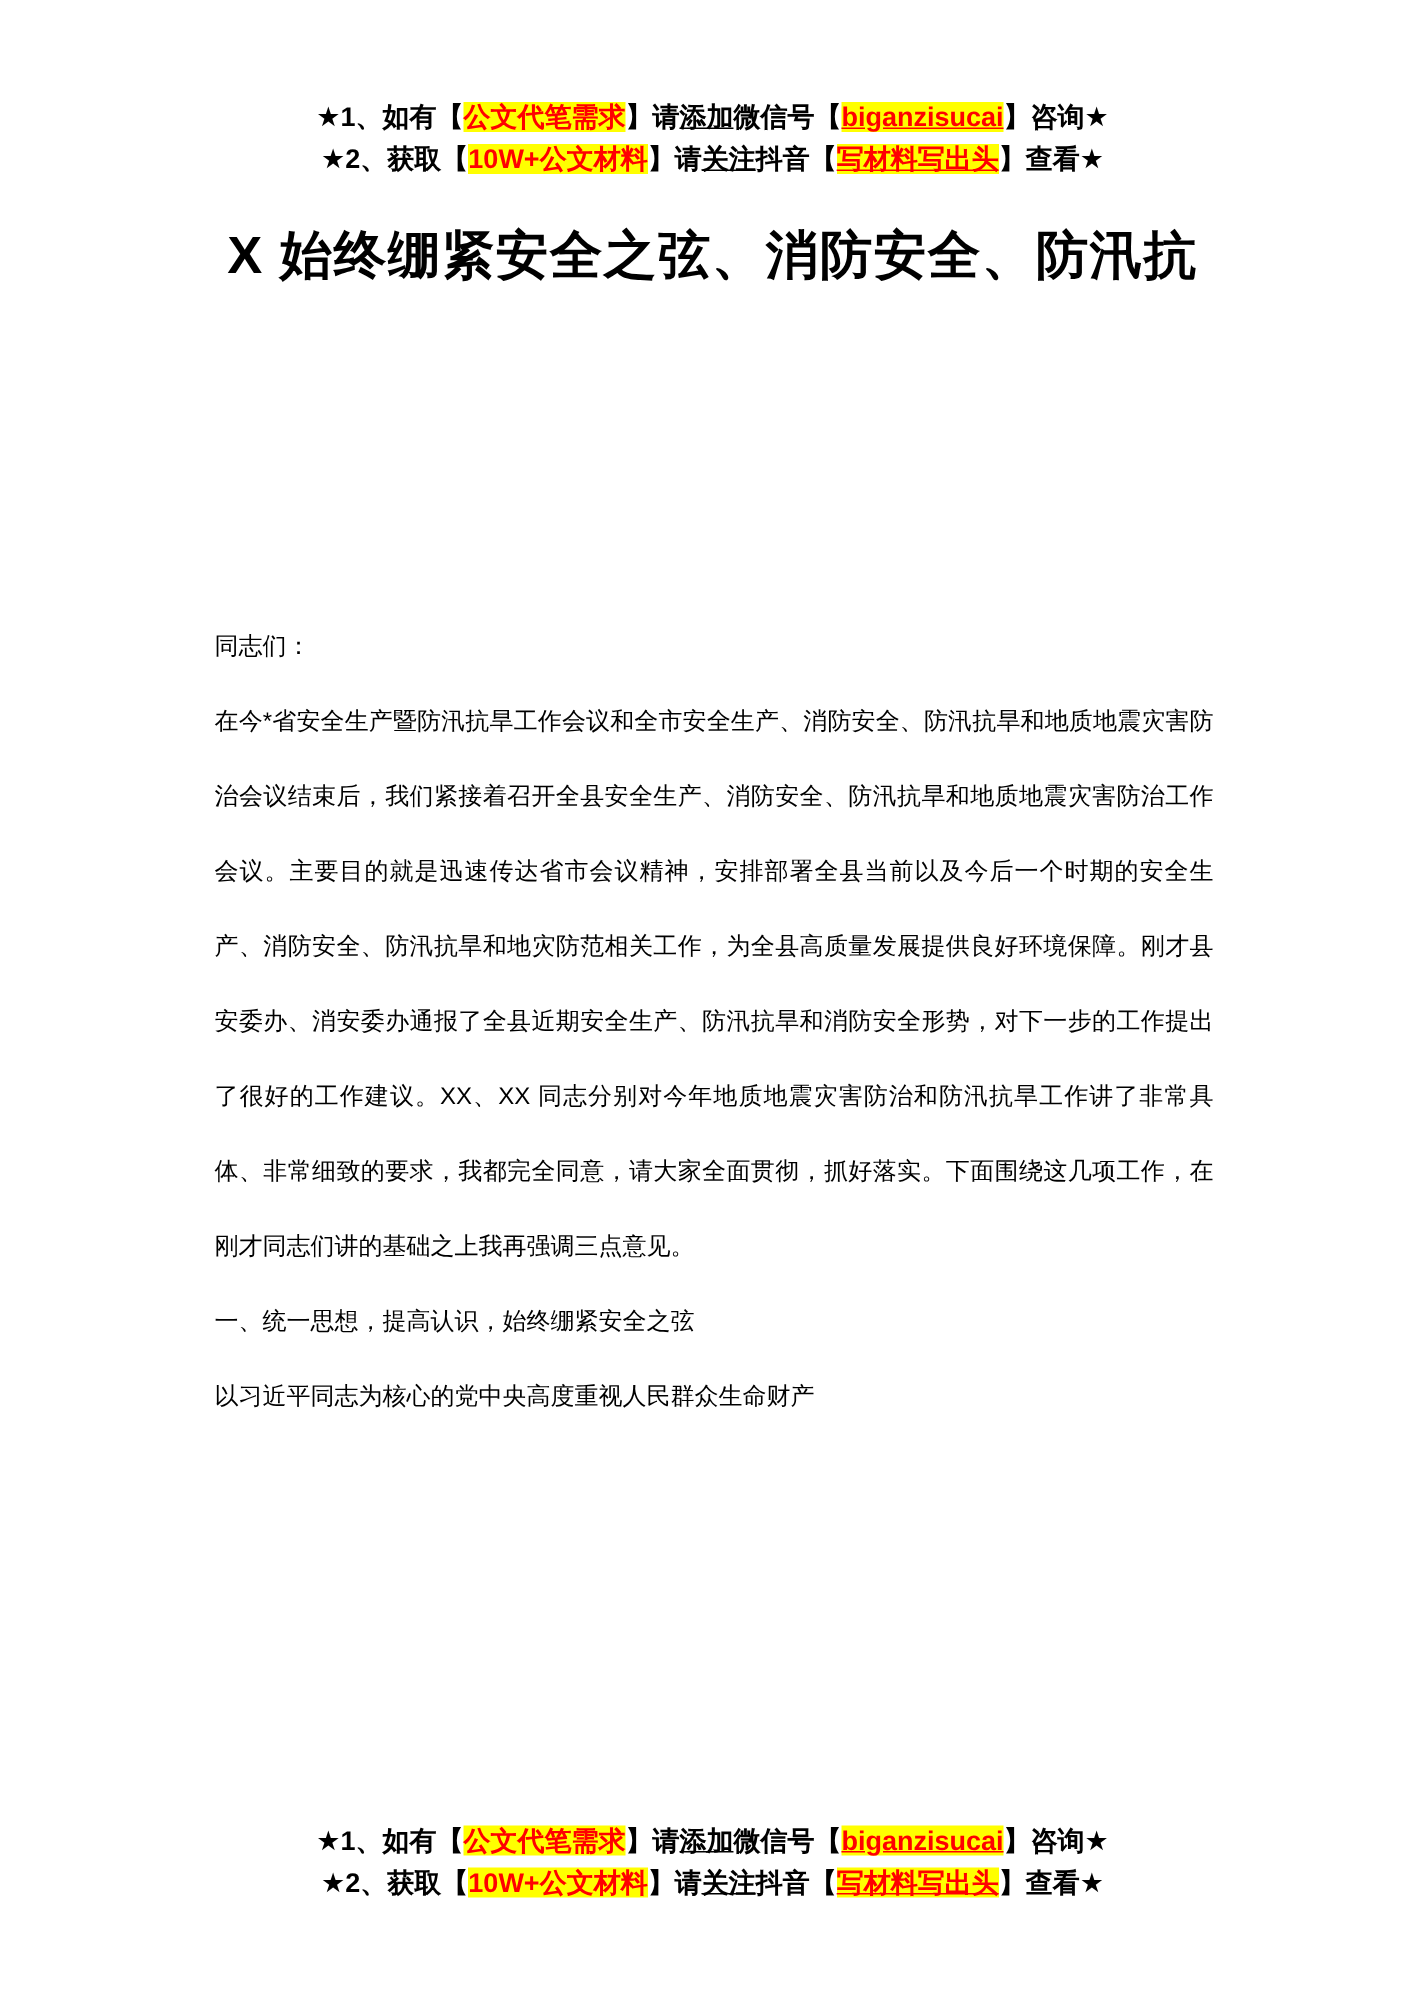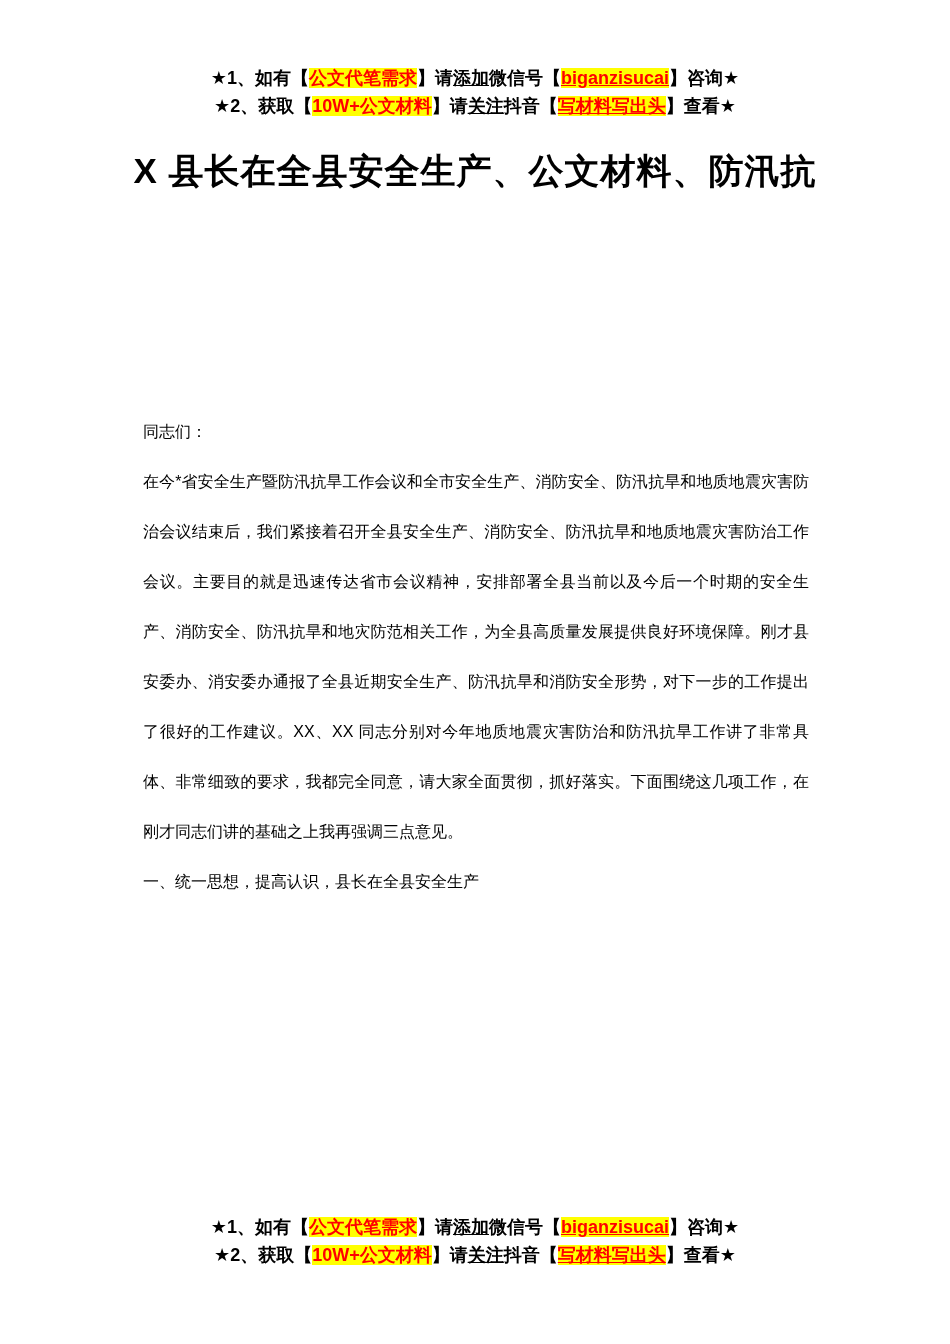--- a/index.html
+++ b/index.html
@@ -75,27 +75,28 @@
 <body>
 
 <div class="page">
 
   <div class="promo promo-header">
     <div class="promo-line"><span class="seg seg-plain">★1、如有【</span><span class="seg seg-highlight">公文代笔需求</span><span class="seg seg-plain">】请</span><span class="seg seg-underline">添加</span><span class="seg seg-plain">微信号【</span><span class="seg seg-highlight-underline">biganzisucai</span><span class="seg seg-plain">】咨询★</span></div>
     <div class="promo-line"><span class="seg seg-plain">★2、获取【</span><span class="seg seg-highlight">10W+公文材料</span><span class="seg seg-plain">】请</span><span class="seg seg-underline">关注</span><span class="seg seg-plain">抖音【</span><span class="seg seg-highlight-underline">写材料写出头</span><span class="seg seg-plain">】查看★</span></div>
   </div>
 
   <h1 class="doc-title">
-    <div class="title-line">X 县长在全县安全生产、公文材料、防汛抗</div>
+    <div class="title-line">X 始终绷紧安全之弦、消防安全、防汛抗</div>
   </h1>
 
   <div class="doc-body">
       <p class="para para-salutation">同志们：</p>
       <p class="para para-paragraph">在今*省安全生产暨防汛抗旱工作会议和全市安全生产、消防安全、防汛抗旱和地质地震灾害防治会议结束后，我们紧接着召开全县安全生产、消防安全、防汛抗旱和地质地震灾害防治工作会议。主要目的就是迅速传达省市会议精神，安排部署全县当前以及今后一个时期的安全生产、消防安全、防汛抗旱和地灾防范相关工作，为全县高质量发展提供良好环境保障。刚才县安委办、消安委办通报了全县近期安全生产、防汛抗旱和消防安全形势，对下一步的工作提出了很好的工作建议。XX、XX 同志分别对今年地质地震灾害防治和防汛抗旱工作讲了非常具体、非常细致的要求，我都完全同意，请大家全面贯彻，抓好落实。下面围绕这几项工作，在刚才同志们讲的基础之上我再强调三点意见。</p>
-      <p class="para para-heading">一、统一思想，提高认识，县长在全县安全生产</p>
+      <p class="para para-heading">一、统一思想，提高认识，始终绷紧安全之弦</p>
+      <p class="para para-paragraph">以习近平同志为核心的党中央高度重视人民群众生命财产</p>
     </div>
 
   <div class="promo promo-footer">
     <div class="promo-line"><span class="seg seg-plain">★1、如有【</span><span class="seg seg-highlight">公文代笔需求</span><span class="seg seg-plain">】请</span><span class="seg seg-underline">添加</span><span class="seg seg-plain">微信号【</span><span class="seg seg-highlight-underline">biganzisucai</span><span class="seg seg-plain">】咨询★</span></div>
     <div class="promo-line"><span class="seg seg-plain">★2、获取【</span><span class="seg seg-highlight">10W+公文材料</span><span class="seg seg-plain">】请</span><span class="seg seg-underline">关注</span><span class="seg seg-plain">抖音【</span><span class="seg seg-highlight-underline">写材料写出头</span><span class="seg seg-plain">】查看★</span></div>
   </div>
 
 </div>
 
 </body></html>

